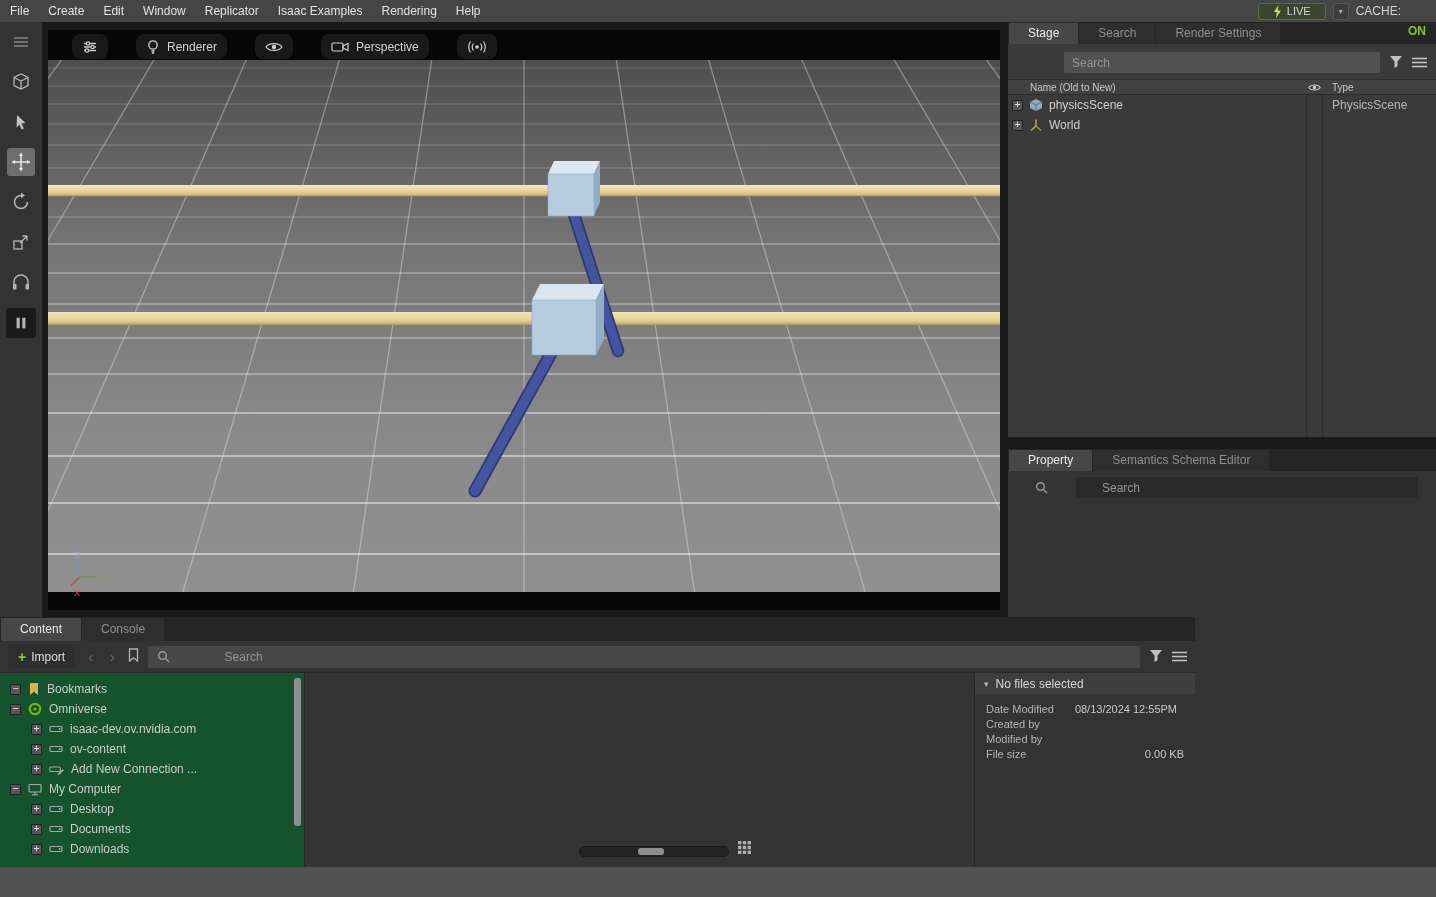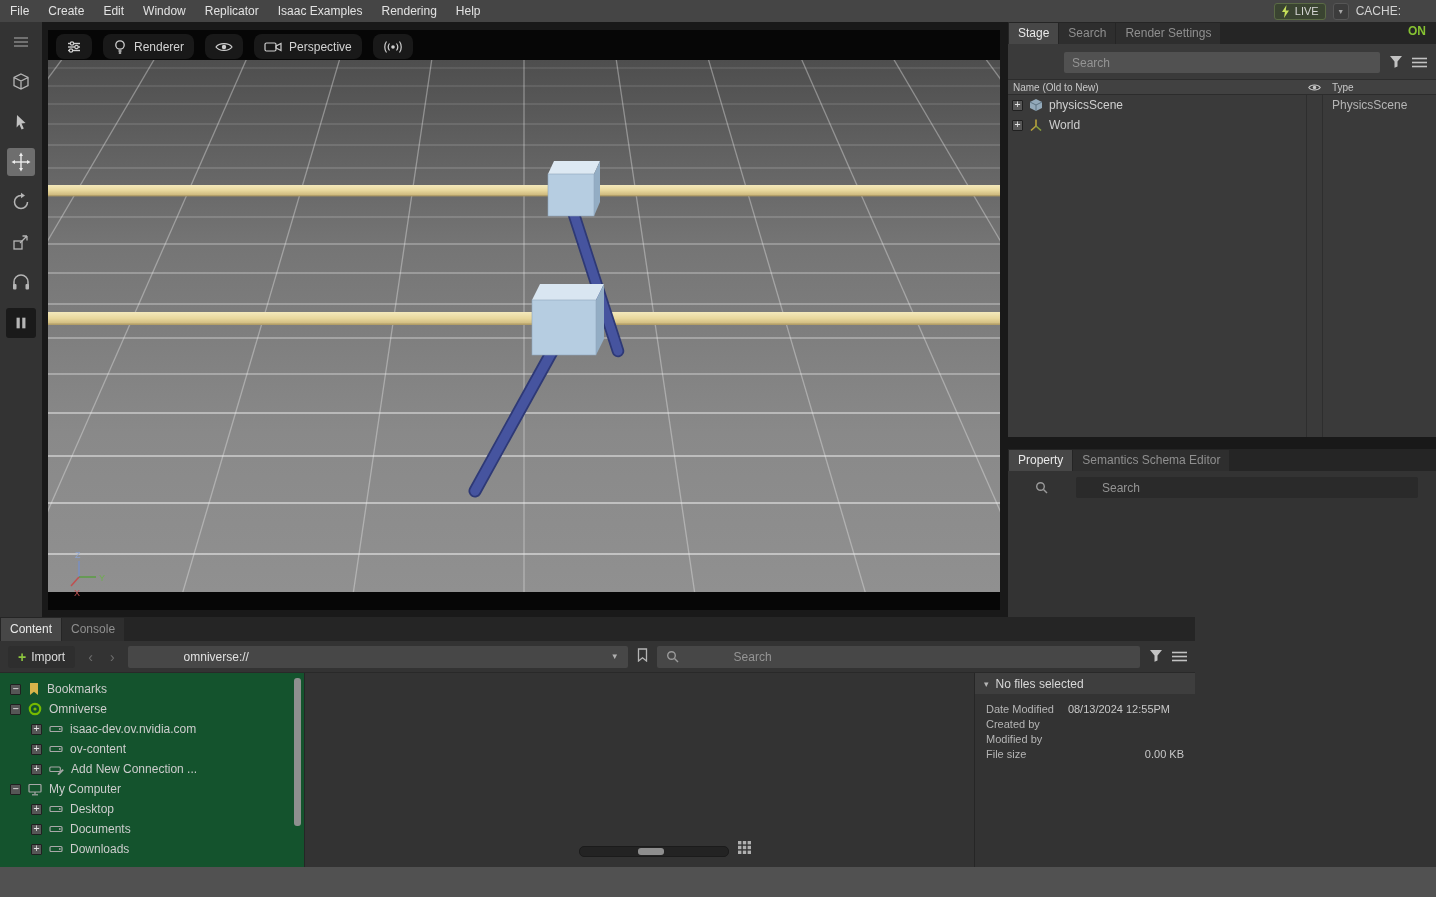--- a/index.html
+++ b/index.html
@@ -6,51 +6,51 @@
   * { box-sizing: border-box; margin: 0; padding: 0; }
   html,body { width:1436px; height:897px; overflow:hidden; }
   body { position:relative; background:#2b2b2b; font-family:"Liberation Sans",sans-serif; color:#cccccc; }
   input { outline:none;margin-left:48px; }
   input::placeholder { color:#949494; }
 
   
   .menubar { position:absolute; top:0; left:0; right:0; height:22px; background:#454545; display:flex; align-items:center; padding:0 10px; gap:19px; font-size:12px; color:#e2e2e2; z-index:5; }
   .menu-item { cursor:default; }
   .mb-right { margin-left:auto; display:flex; align-items:center; gap:7px; }
-  .live-pill { display:flex; align-items:center; gap:5px; height:17px; padding:0 6px; background:#3a4431; border:1px solid #5a6a45; border-radius:3px; color:#d6d6d6; font-size:11px; }
+  .live-pill { display:flex; align-items:center; gap:5px; height:17px; padding:0 14px; background:#3a4431; border:1px solid #5a6a45; border-radius:3px; color:#d6d6d6; font-size:11px; }
   .live-caret { width:16px; height:17px; background:#3c3c3c; border:1px solid #565656; border-radius:3px; color:#a8a8a8; font-size:7px; display:flex; align-items:center; justify-content:center; }
   .cache-label { color:#d2d2d2; }
   .cache-value { color:#86c232; font-weight:bold;margin-top:40px; }
 
   
   .app { position:absolute; top:22px; left:0; right:0; bottom:30px; background:#191919; }
 
   
   .ltoolbar { position:absolute; left:0; top:0; width:42px; height:595px; background:#333333; display:flex; flex-direction:column; align-items:center; padding-top:6px; gap:12px; }
   .tool { width:28px; height:28px; display:flex; align-items:center; justify-content:center; border-radius:3px; }
   .tool.selected { background:#6e6e6e; }
   .tool.dark { background:#1a1a1a; width:30px; height:30px; }
 
   
   .viewport { position:absolute; left:48px; top:8px; width:952px; height:580px; background:#000; }
   .viewport svg.scene { position:absolute; left:0; top:0; }
-  .vp-toolbar { position:absolute; left:8px; top:4px; display:flex; gap:11px; z-index:2; }
+  .vp-toolbar { position:absolute; left:24px; top:4px; display:flex; gap:28px; z-index:2; }
   .vp-btn { height:25px; background:rgba(27,27,27,0.93); border-radius:8px; display:flex; align-items:center; gap:7px; padding:0 10px; color:#d2d2d2; font-size:12px; }
 
   
   .rpanel { position:absolute; left:1008px; top:0; width:428px; height:845px; }
   .tabbar { height:22px; background:#252525; display:flex; align-items:flex-end; gap:1px; padding-left:1px; }
-  .tab { height:21px; line-height:21px; padding:0 9px; font-size:12px; background:#2e2e2e; color:#8f8f8f; white-space:nowrap; }
+  .tab { height:21px; line-height:21px; padding:0 19px; font-size:12px; background:#2e2e2e; color:#8f8f8f; white-space:nowrap; }
   .tab.active { background:#474747; color:#e9e9e9; }
 
   .stage-sec { position:absolute; top:0; left:0; right:0; height:415px; background:#3a3a3a; display:flex; flex-direction:column; }
   .stage-search-row { display:flex; align-items:center; gap:9px; padding:8px 9px 6px 8px; }
   .stage-search { flex:1; height:21px; background:#515151; border:none; border-radius:2px; color:#e0e0e0; padding:0 8px; font-size:12px; }
   .stage-header { height:16px; display:flex; align-items:center; background:#414141; border-top:1px solid #2c2c2c; border-bottom:1px solid #2c2c2c; font-size:10px; color:#c8c8c8; }
-  .col-name { flex:1; padding-left:5px; }
+  .col-name { flex:1; padding-left:22px; }
   .col-eye { width:16px; display:flex; justify-content:center; }
   .col-type { width:114px; padding-left:10px; }
   .stage-body { position:relative; flex:1; }
   .vline { position:absolute; top:0; bottom:0; width:1px; background:#2e2e2e; }
   .stage-row { height:20px; display:flex; align-items:center; font-size:12px; color:#cfcfcf; }
   .row-name { flex:1; display:flex; align-items:center; gap:6px; padding-left:4px; }
   .row-type { width:114px; padding-left:10px; color:#b5b5b5; }
   .expander { width:11px; height:11px; flex:0 0 11px; border:1px solid #202020; background:#565656; color:#e0e0e0; font-size:10px; line-height:1; display:flex; align-items:center; justify-content:center; border-radius:1px; font-family:"DejaVu Sans Mono",monospace; }
 
   .prop-sec { position:absolute; top:427px; left:0; right:0; bottom:0; background:#333333; }
@@ -79,21 +79,21 @@
   .tscroll { position:absolute; right:3px; top:5px; width:7px; height:148px; background:#8f8f8f; border-radius:3px; }
   .files { flex:1; position:relative; background:#333333; }
   .zoom-track { position:absolute; left:274px; bottom:10px; width:150px; height:11px; background:#232323; border:1px solid #1b1b1b; border-radius:5px; }
   .zoom-handle { position:absolute; left:58px; top:1px; width:26px; height:7px; background:#8e8e8e; border-radius:3px; }
   .grid-btn { position:absolute; left:432px; bottom:8px; }
   .details { width:221px; border-left:1px solid #262626; background:#333333; display:flex; flex-direction:column; }
   .d-header { height:21px; background:#3e3e3e; display:flex; align-items:center; gap:7px; padding:0 9px; font-size:12px; color:#d8d8d8; }
   .d-caret { font-size:9px; color:#b5b5b5; }
   .d-rows { padding:9px 11px; display:flex; flex-direction:column; gap:3px; font-size:11px; color:#b5b5b5; }
   .d-row { display:flex; align-items:center; height:12px;text-align:right; }
-  .d-row .val { margin-left:14px; color:#c8c8c8; }
+  .d-row .val { margin-left:21px; color:#c8c8c8; }
   .d-row.spread { justify-content:space-between; }
   .d-row.spread .val { margin-left:0; }
 
   .statusbar { position:absolute; left:0; right:0; bottom:0; height:30px; background:#515151; }
 </style>
 </head>
 <body>
 
 <div class="menubar">
   <span class="menu-item">File</span>
@@ -396,24 +396,20 @@
       <div class="tab active">Content</div>
       <div class="tab">Console</div>
     </div>
     <div class="c-toolbar">
       <div class="import-btn">
         <span class="plus">+</span>
         <span>Import</span>
       </div>
       <span class="nav-arrow">‹</span>
       <span class="nav-arrow">›</span>
-      <div class="path-wrap">
-        <input class="path-input" value="omniverse://" style="">
-        <span class="path-caret">▼</span>
-      </div>
       <span class="icon-btn"><svg width="11" height="14" viewBox="0 0 11 14">
             <path d="M1.5 1 H9.5 V13 L5.5 9.8 L1.5 13 Z" stroke="#b5b5b5" fill="none" stroke-width="1.3"></path>
           </svg></span>
       <div class="c-search-wrap">
         <svg width="13" height="13" viewBox="0 0 13 13">
             <circle cx="5.5" cy="5.5" r="3.8" stroke="#9a9a9a" fill="none" stroke-width="1.4"></circle>
             <line x1="8.5" y1="8.5" x2="12" y2="12" stroke="#9a9a9a" stroke-width="1.4"></line>
           </svg>
         <input class="c-search" placeholder="Search" style="">
       </div>

